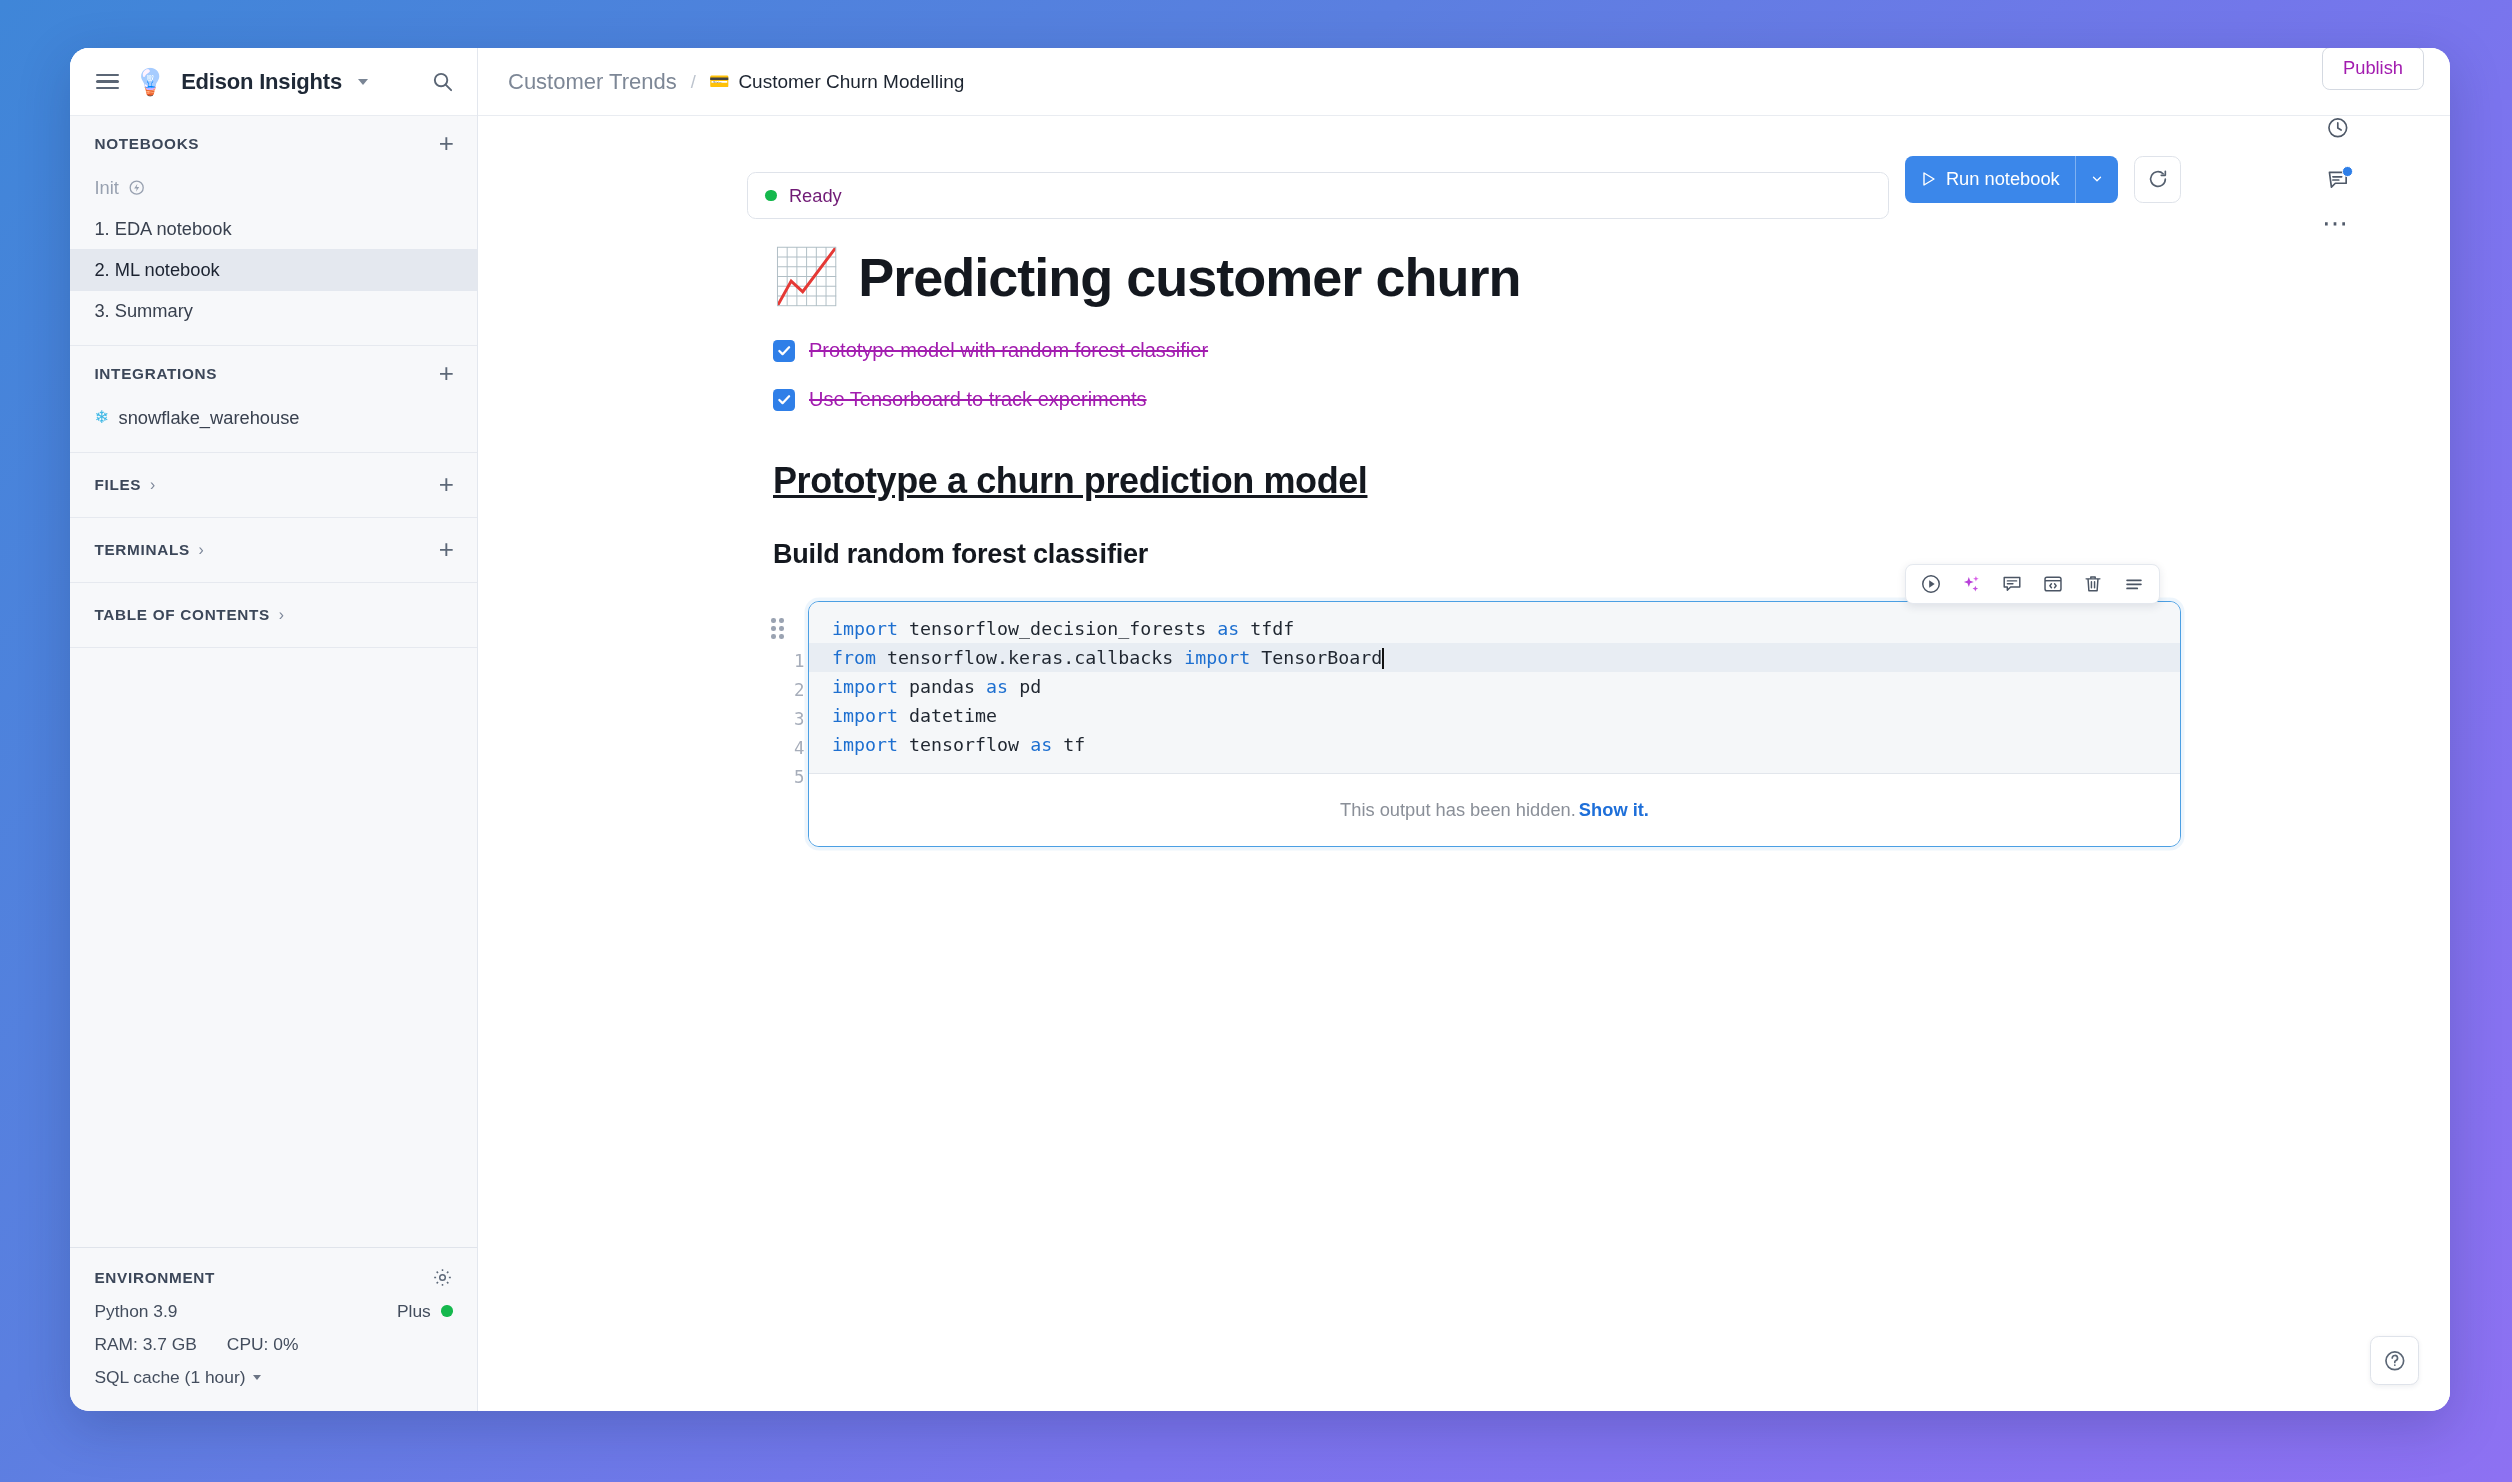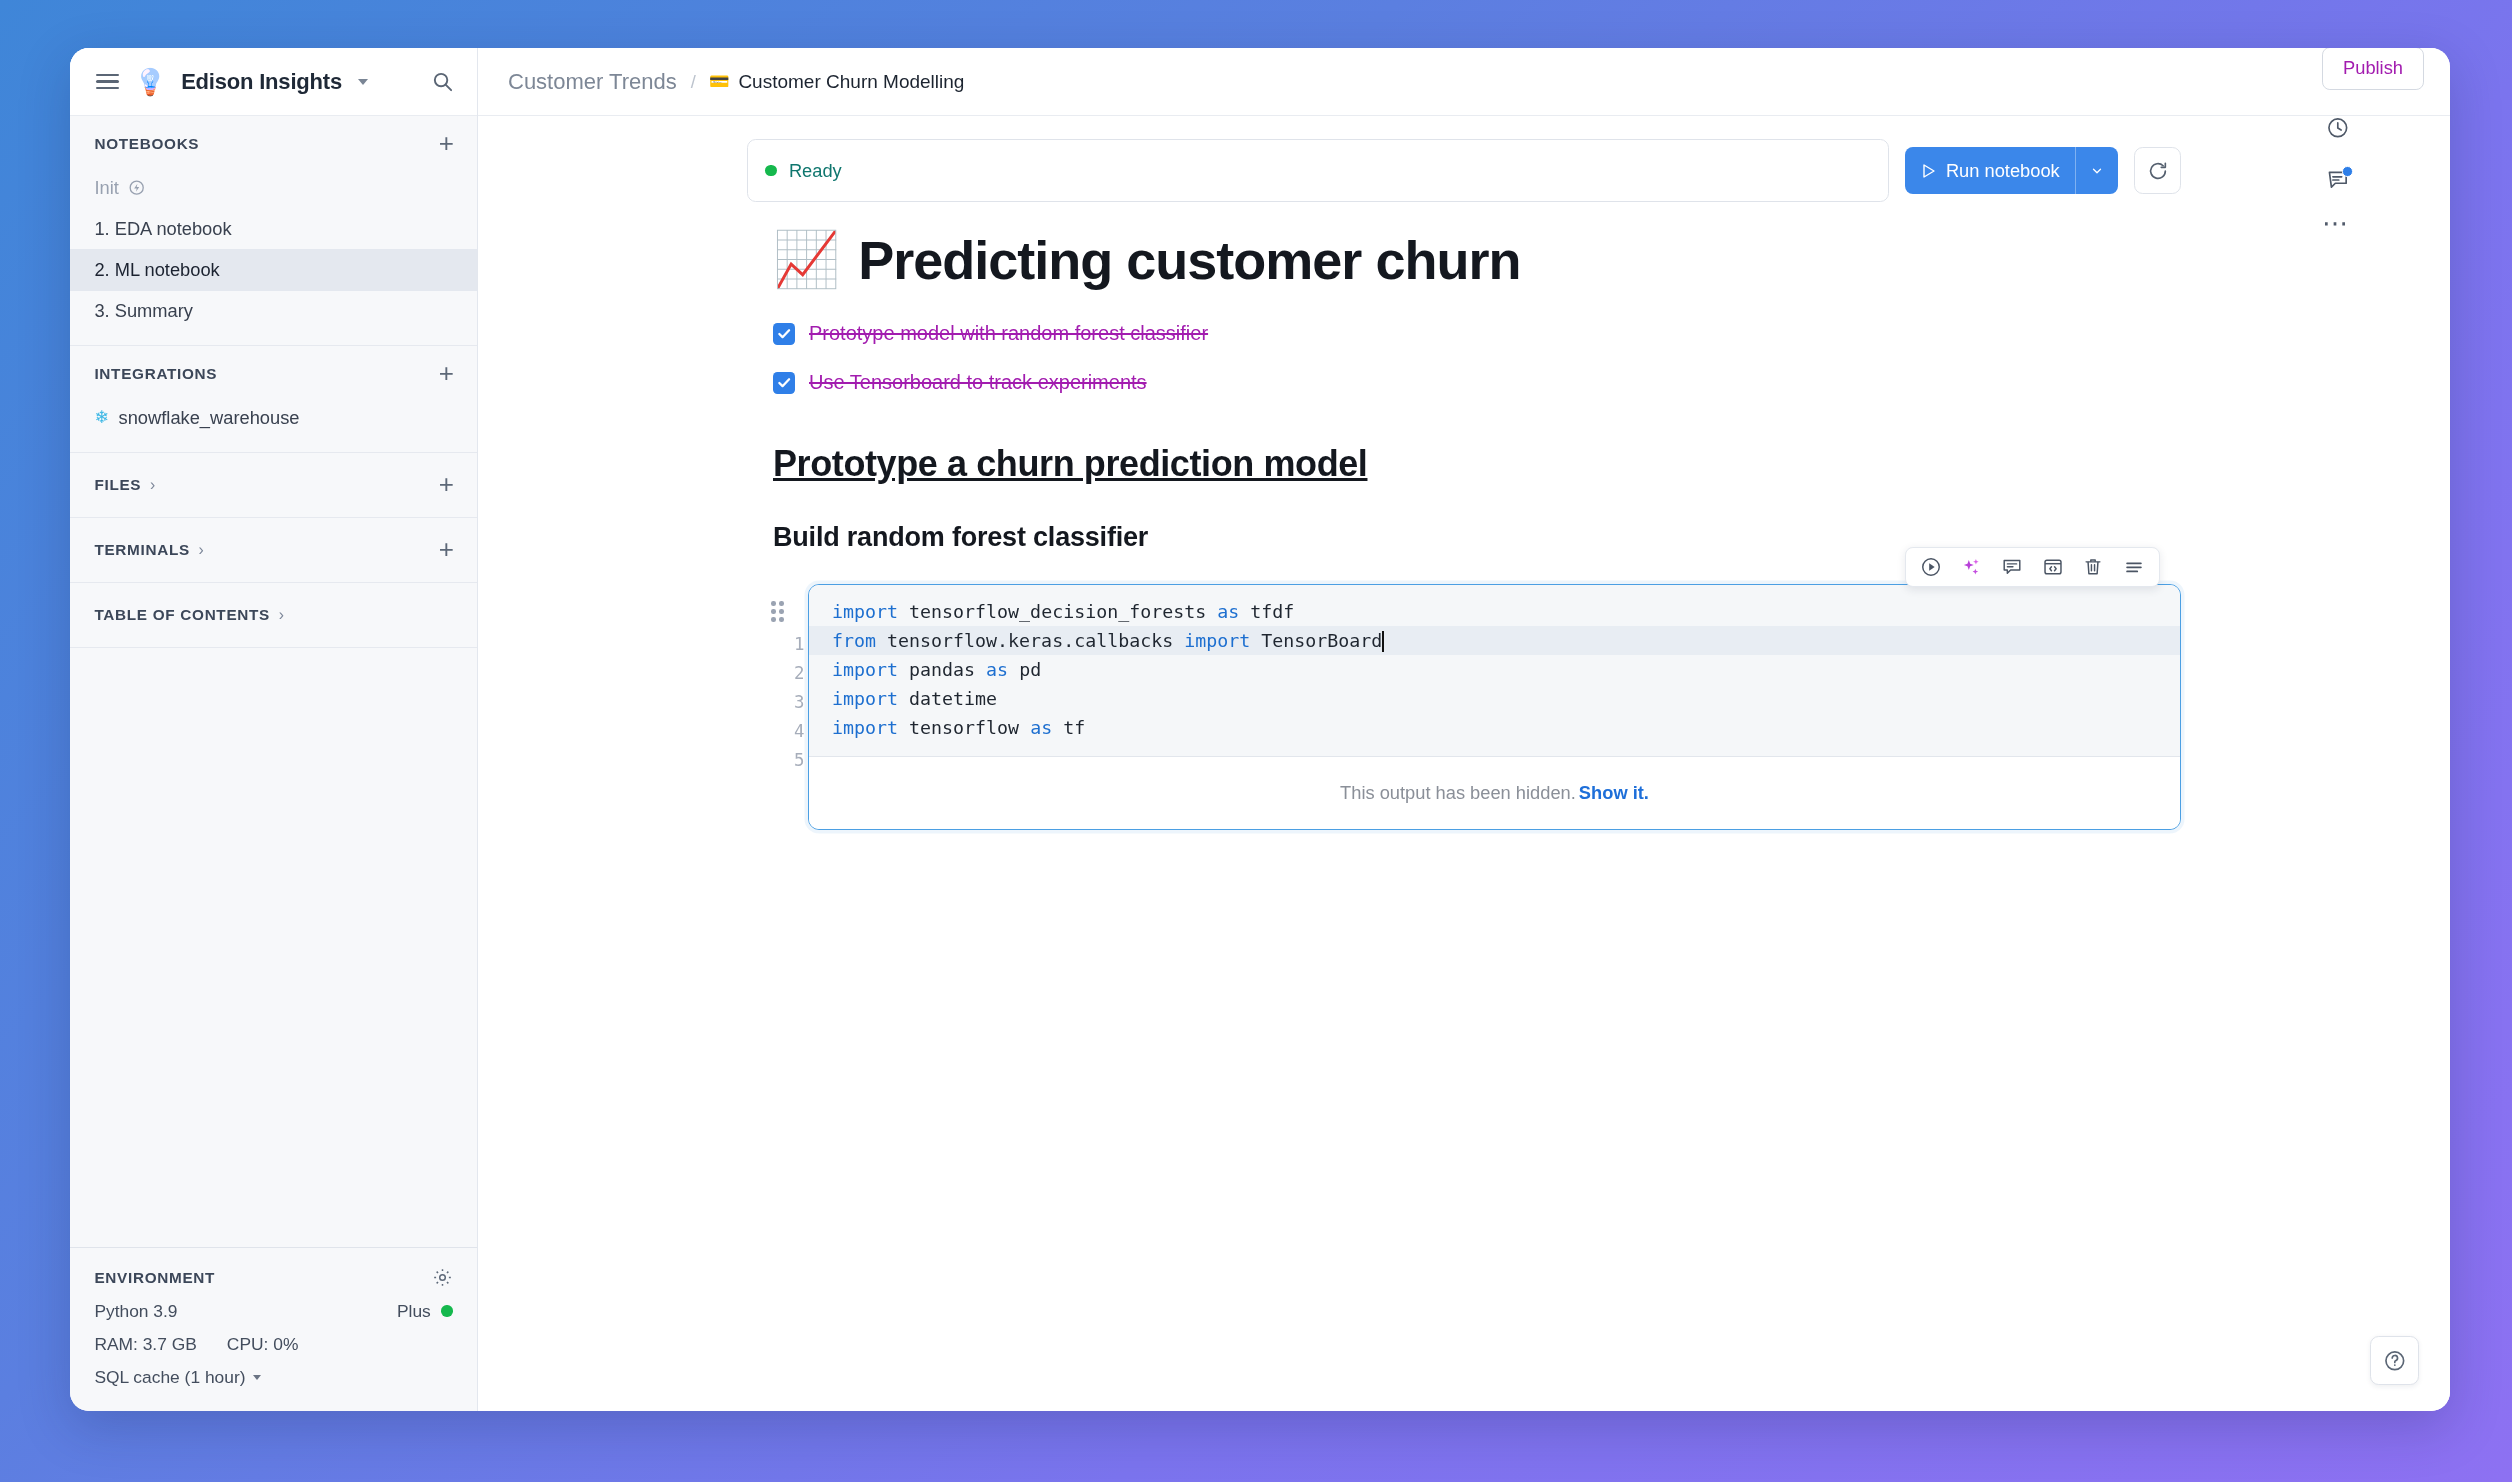--- a/index.html
+++ b/index.html
@@ -110,23 +110,23 @@
   .btn-share { background: #3b87ea; color: #fff; }
   .btn-publish { background: #fff; color: #a21caf; border: 0.9px solid #d4d9e1; }
   .icon-btn { cursor: pointer; display: flex; align-items: center; position: relative; padding: 3.5px; }
   .badge-dot { position: absolute; right: 0px; top: 1.7px; width: 10.5px; height: 10.5px; border-radius: 50%; background: #2f7fe8; border: 1.7px solid #fff; }
   .dots-btn { font-size: 26px; color: #515b6b; letter-spacing: 1.7px; cursor: pointer; line-height: 12.2px; padding-bottom: 7px;}
 
   .content-scroll { flex: 1; overflow: hidden; position: relative; }
 
   .run-row { display: flex; align-items: center; gap: 15.7px; padding: 23px 0 0 0; margin: 0 auto; width: 1434px; }
   .status-pill {
-    flex: 1; height: 63px; border: 0.9px solid #dfe3ea; border-radius: 8.7px;
+    flex: 1; height: 47px; border: 0.9px solid #dfe3ea; border-radius: 8.7px;
     display: flex; align-items: center; gap: 12.2px; padding: 0 17.4px;
-    font-size: 18.3px; color: #0f766e; background: #fff;
+    font-size: 18.3px; color: #701a75; background: #fff; margin-top: 33px;
   }
   .run-btn {
     background: #3b87ea; color: #fff; border-radius: 7.9px; height: 47px;
     display: flex; align-items: center; font-size: 18.3px; font-weight: 500; cursor: pointer;
   }
   .run-btn-main { display: flex; align-items: center; gap: 9.6px; padding: 0 15.7px 0 17.4px; }
   .run-btn-div { width: 0.9px; height: 47px; background: rgba(255,255,255,.35); }
   .run-btn-caret { padding: 0 14px; display: flex; align-items: center; }
   .refresh-btn { width: 47px; height: 47px; border: 0.9px solid #dfe3ea; border-radius: 8.7px; display: flex; align-items: center; justify-content: center; cursor: pointer; background: #fff;}
 

